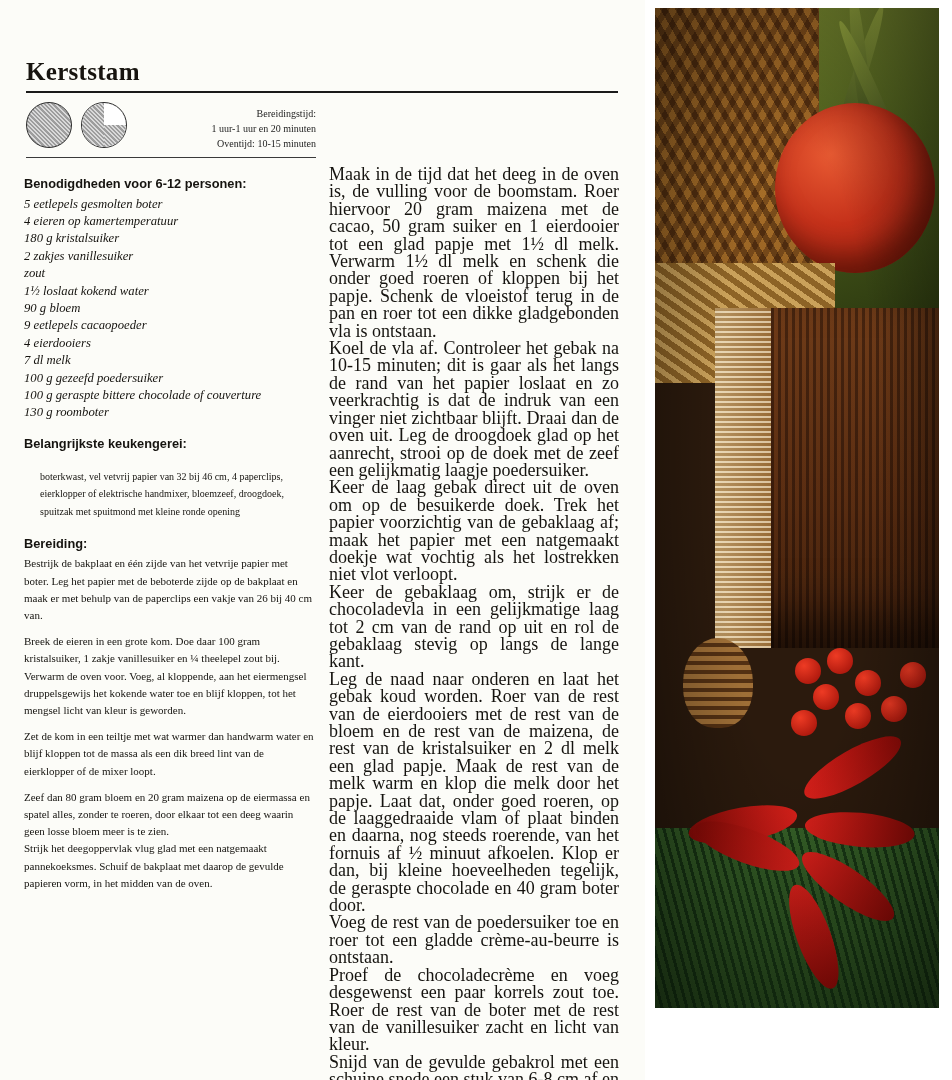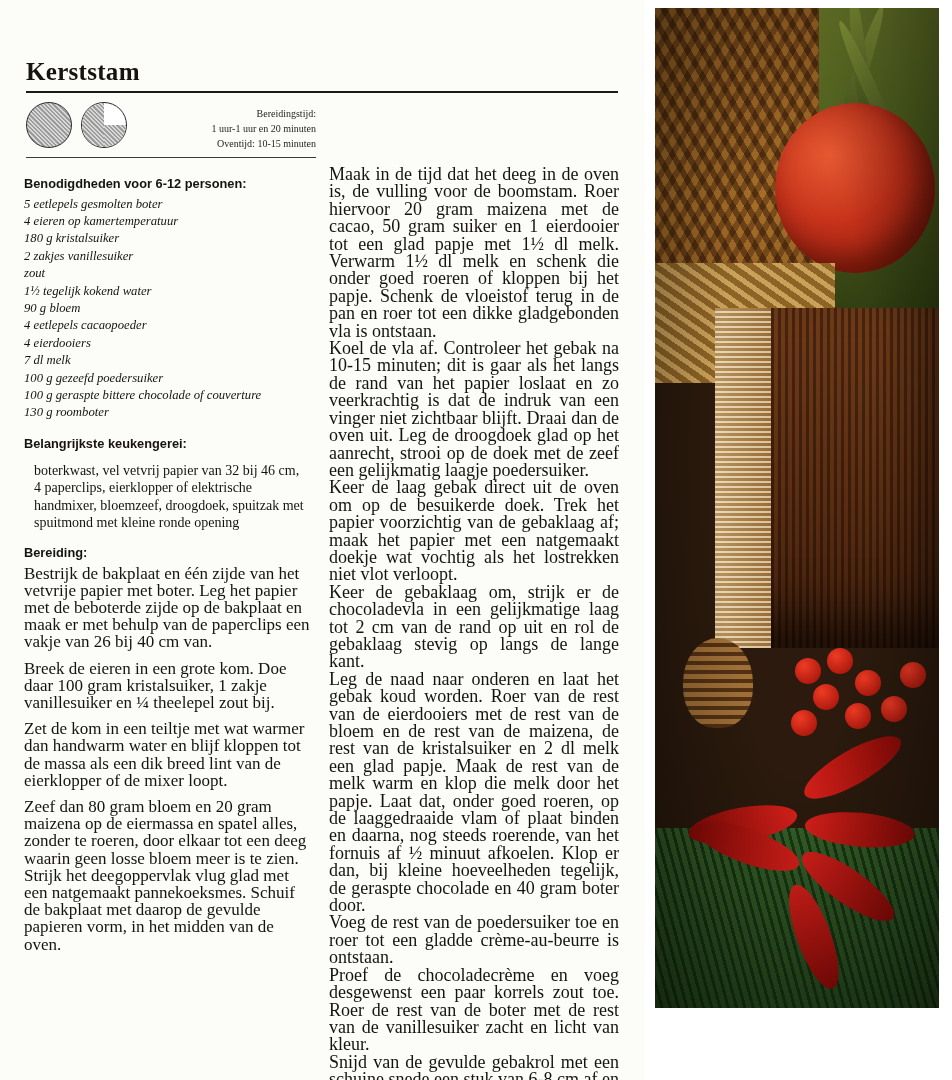--- a/index.html
+++ b/index.html
@@ -129,27 +129,27 @@
   ul.ingredients {
     list-style: none;
     margin: 0;
     padding: 0;
     font-style: italic;
     font-size: 12.7px;
     line-height: 17.4px;
   }
   ul.ingredients li { margin: 0; font-style: italic; }
   .equip {
-    font-size: 14px;
+    font-size: 10px;
     line-height: 17.2px;
-    margin: 10px;
+    margin: 16px;
   }
   .prep p {
     margin: 0 0 0 0;
-    font-size: 17px;
+    font-size: 11px;
     line-height: 17.2px;
   }
   .prep p.gap { margin-top: 9px; }
   .right-col p {
     margin: 0;
   }
   .right-col p.gap { margin-top: 10px; }
   
   .photo-page {
     position: relative;
@@ -301,37 +301,38 @@
 
       <div class="left-col">
 
         <h3 class="sec first">Benodigdheden voor 6-12 personen:</h3>
         <ul class="ingredients">
           <li>5 eetlepels gesmolten boter</li>
           <li>4 eieren op kamertemperatuur</li>
           <li>180 g kristalsuiker</li>
           <li>2 zakjes vanillesuiker</li>
           <li>zout</li>
-          <li>1½ tegelijk kokend water</li>
+          <li>1½ loslaat kokend water</li>
           <li>90 g bloem</li>
-          <li>4 eetlepels cacaopoeder</li>
+          <li>9 eetlepels cacaopoeder</li>
           <li>4 eierdooiers</li>
           <li>7 dl melk</li>
           <li>100 g gezeefd poedersuiker</li>
           <li>100 g geraspte bittere chocolade of couverture</li>
           <li>130 g roomboter</li>
         </ul>
 
         <h3 class="sec">Belangrijkste keukengerei:</h3>
         <p class="equip">boterkwast, vel vetvrij papier van 32 bij 46 cm, 4 paperclips, eierklopper of elektrische handmixer, bloemzeef, droogdoek, spuitzak met spuitmond met kleine ronde opening</p>
 
         <h3 class="sec">Bereiding:</h3>
         <div class="prep">
           <p>Bestrijk de bakplaat en één zijde van het vetvrije papier met boter. Leg het papier met de beboterde zijde op de bakplaat en maak er met behulp van de paperclips een vakje van 26 bij 40 cm van.</p>
           <p class="gap">Breek de eieren in een grote kom. Doe daar 100 gram kristalsuiker, 1 zakje vanillesuiker en ¼ theelepel zout bij.</p>
+          <p>Verwarm de oven voor. Voeg, al kloppende, aan het eiermengsel druppelsgewijs het kokende water toe en blijf kloppen, tot het mengsel licht van kleur is geworden.</p>
           <p class="gap">Zet de kom in een teiltje met wat warmer dan handwarm water en blijf kloppen tot de massa als een dik breed lint van de eierklopper of de mixer loopt.</p>
           <p class="gap">Zeef dan 80 gram bloem en 20 gram maizena op de eiermassa en spatel alles, zonder te roeren, door elkaar tot een deeg waarin geen losse bloem meer is te zien.</p>
           <p>Strijk het deegoppervlak vlug glad met een natgemaakt pannekoeksmes. Schuif de bakplaat met daarop de gevulde papieren vorm, in het midden van de oven.</p>
         </div>
       </div>
 
       <div class="right-col">
         <p>Maak in de tijd dat het deeg in de oven is, de vulling voor de boomstam. Roer hiervoor 20 gram maizena met de cacao, 50 gram suiker en 1 eierdooier tot een glad papje met 1½ dl melk. Verwarm 1½ dl melk en schenk die onder goed roeren of kloppen bij het papje. Schenk de vloeistof terug in de pan en roer tot een dikke gladgebonden vla is ontstaan.</p>
         <p>Koel de vla af. Controleer het gebak na 10-15 minuten; dit is gaar als het langs de rand van het papier loslaat en zo veerkrachtig is dat de indruk van een vinger niet zichtbaar blijft. Draai dan de oven uit. Leg de droogdoek glad op het aanrecht, strooi op de doek met de zeef een gelijkmatig laagje poedersuiker.</p>
         <p>Keer de laag gebak direct uit de oven om op de besuikerde doek. Trek het papier voorzichtig van de gebaklaag af; maak het papier met een natgemaakt doekje wat vochtig als het lostrekken niet vlot verloopt.</p>

